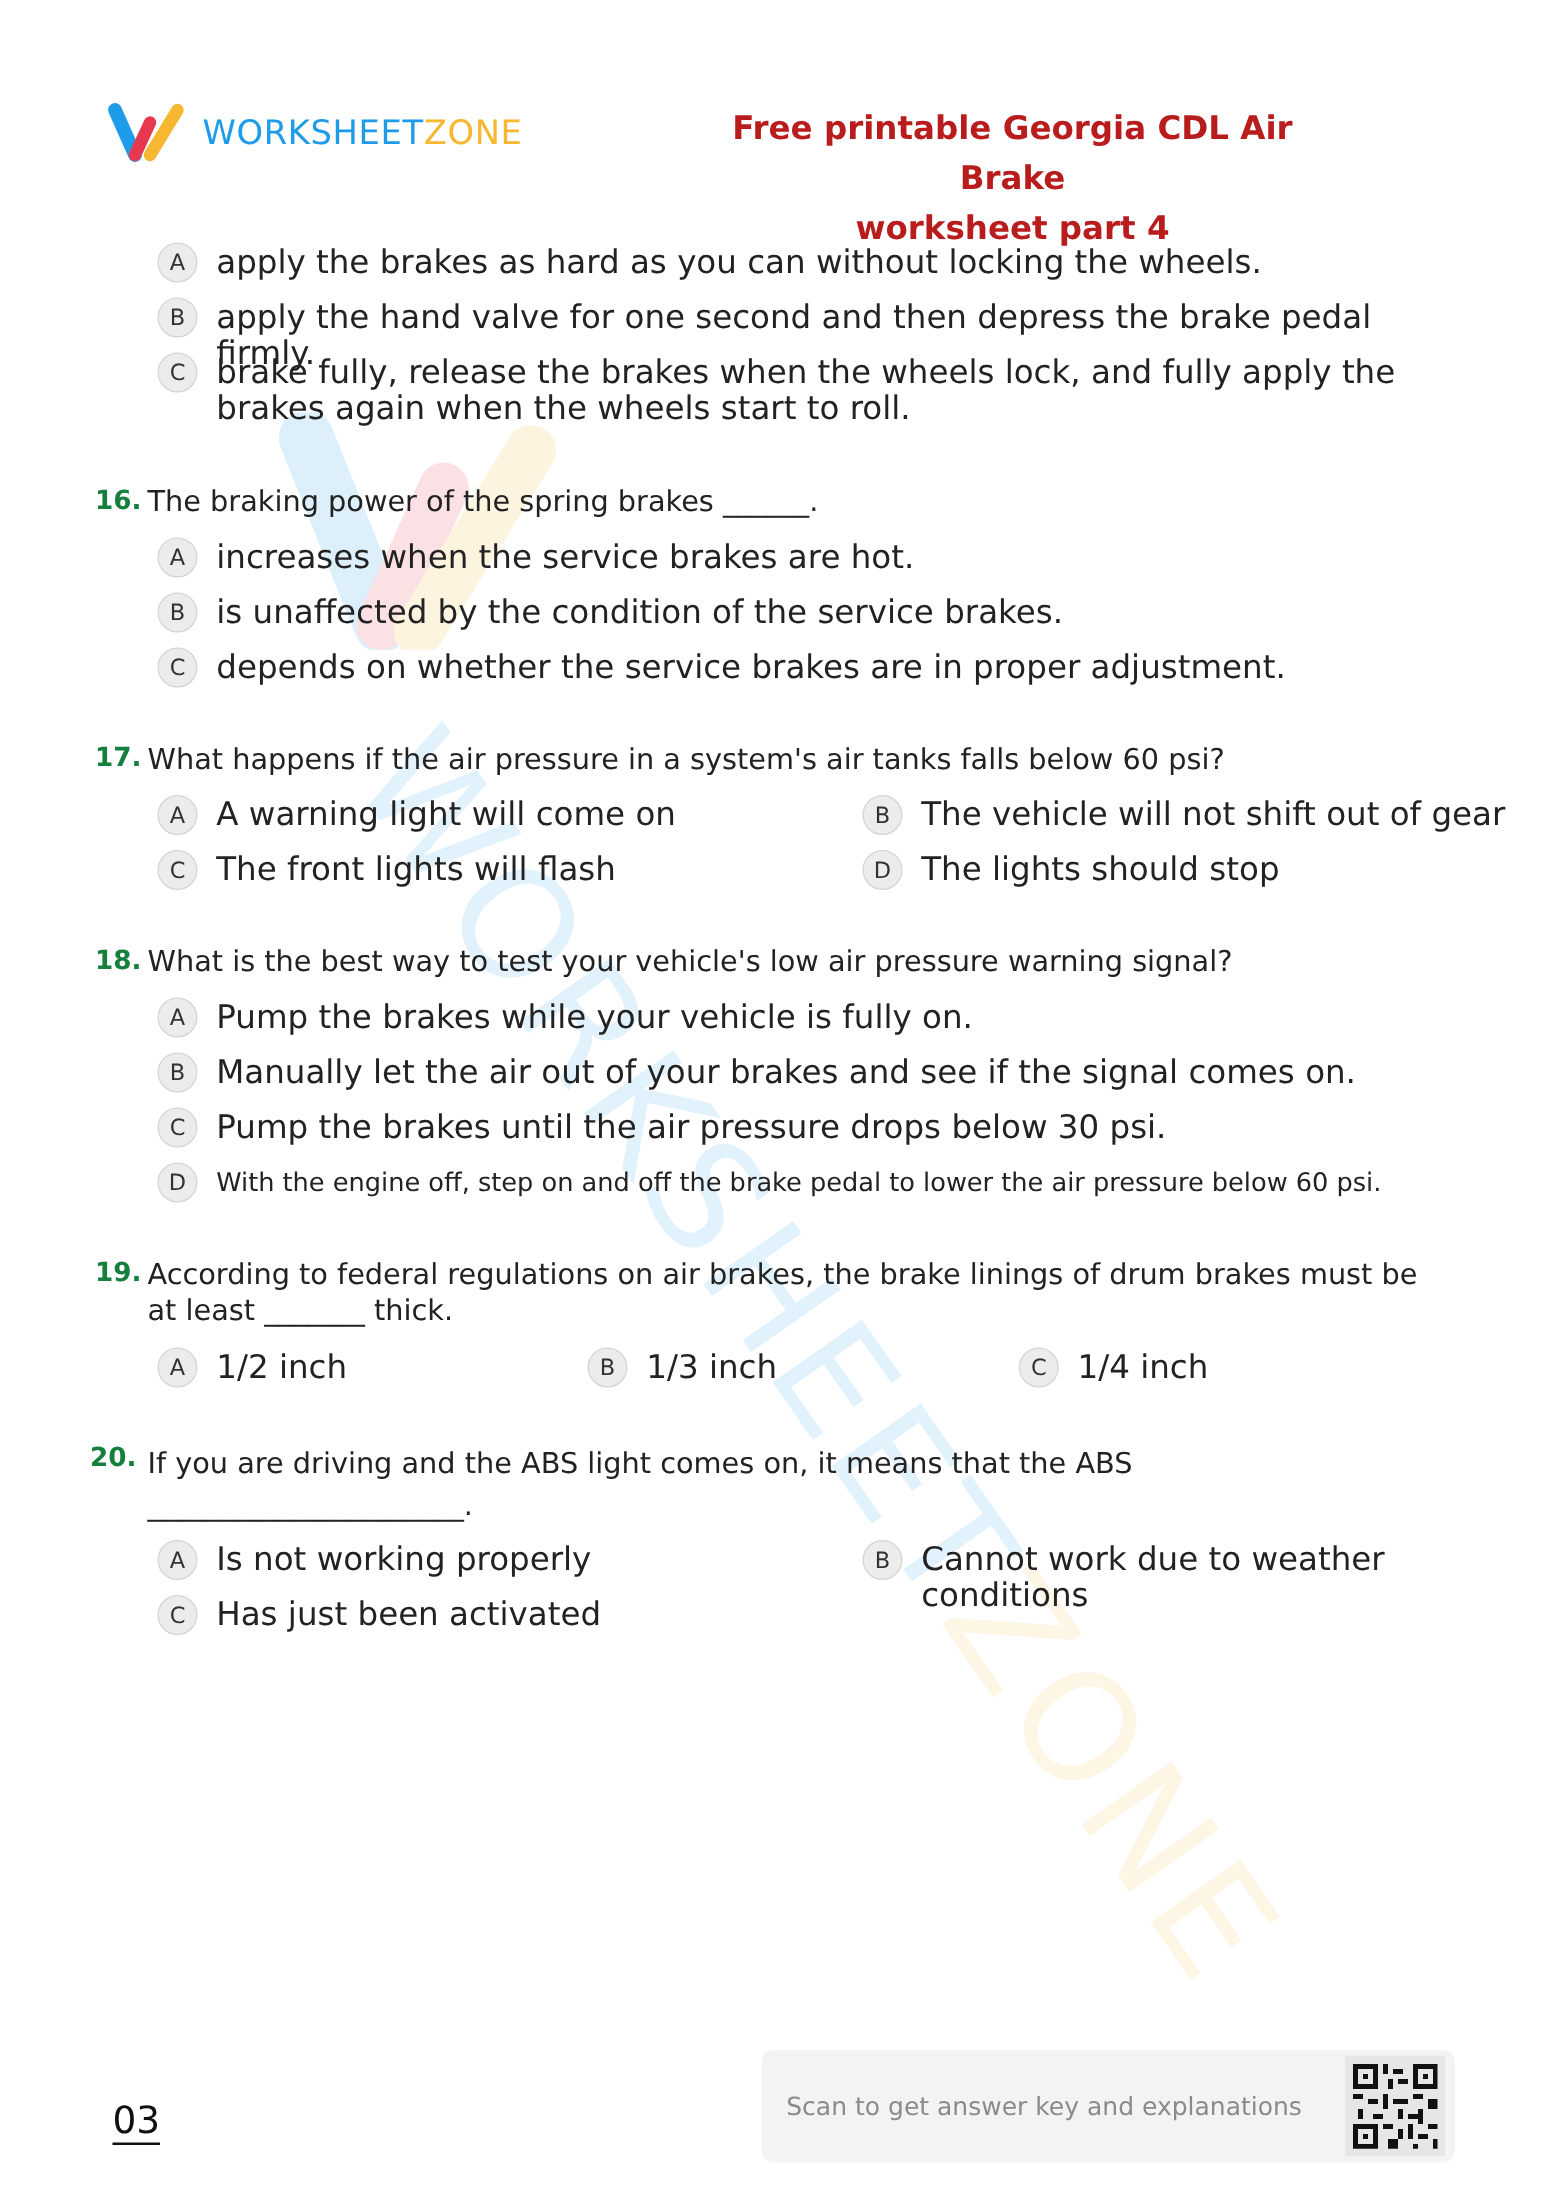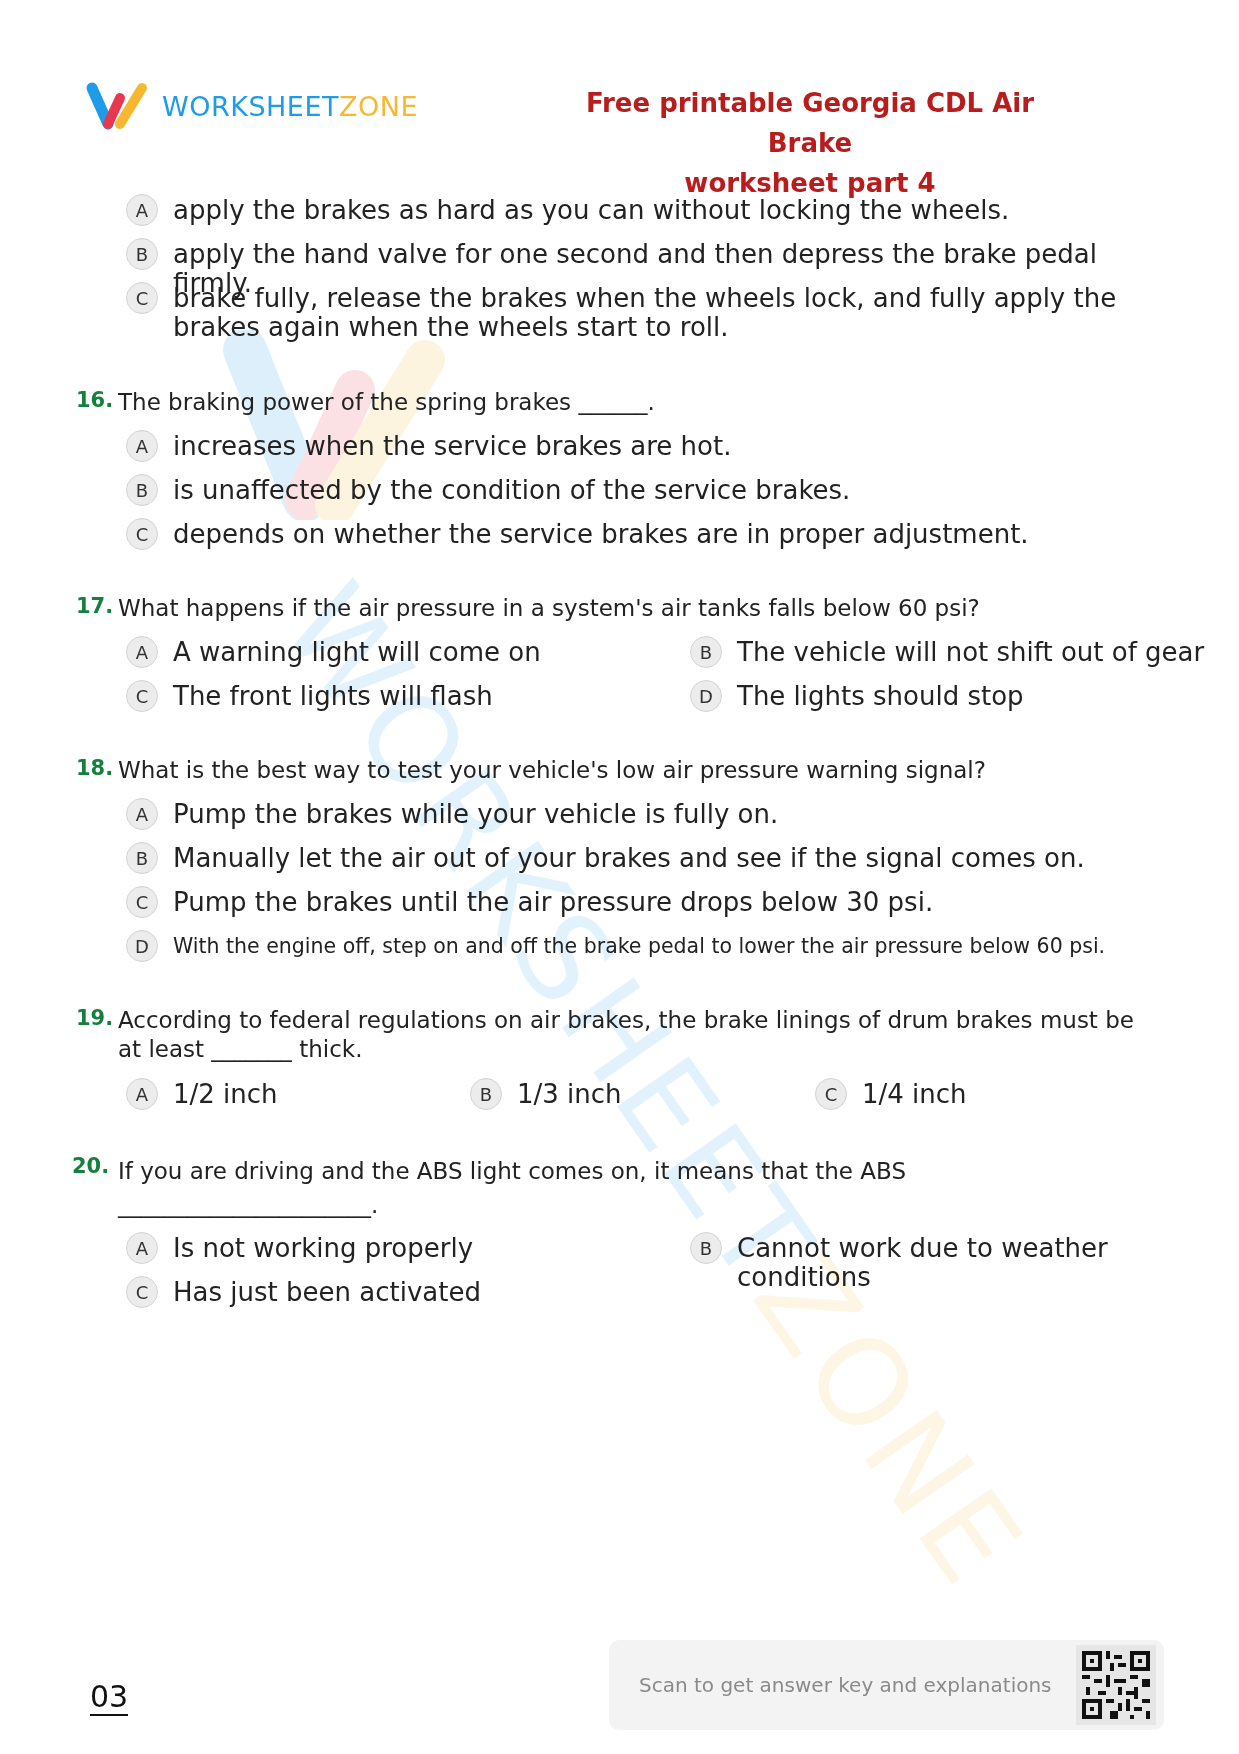--- a/index.html
+++ b/index.html
@@ -41,21 +41,21 @@
   .opt-text { margin-left: 15px; font-size: 26px; line-height: 29px; color: #222; }
 
   .page-num {
     position: absolute; left: 80px; top: 1680px; font-size: 30px; font-weight: normal;
     color: #111; border-bottom: 2px solid #111; line-height: 34px; margin-left: 10px;
   }
   .scan-box {
     position: absolute; left: 609px; top: 1640px; width: 555px; height: 90px;
     background: #f3f3f3; border-radius: 10px; display: flex; align-items: center;
   }
-  .scan-text { margin-left: 30px; font-size: 20px; color: #8a8a8a; }
+  .scan-text { margin-left: 20px; font-size: 20px; color: #8a8a8a; }
   .qr { position: absolute; right: 8px; top: 5px; width: 80px; height: 80px; background: #e6e6e6; display: flex; align-items: center; justify-content: center; }
 </style>
 </head>
 <body>
 
 <div class="watermark">
   <svg style="position:absolute;left:215px;top:330px;opacity:0.15" width="240" height="190" viewBox="0 0 240 190">
     <line x1="30" y1="20" x2="90" y2="170" stroke="#1e9be9" stroke-width="44" stroke-linecap="round"></line>
     <line x1="90" y1="170" x2="140" y2="60" stroke="#e8384f" stroke-width="40" stroke-linecap="round"></line>
     <line x1="120" y1="175" x2="210" y2="30" stroke="#f7b731" stroke-width="40" stroke-linecap="round"></line>

